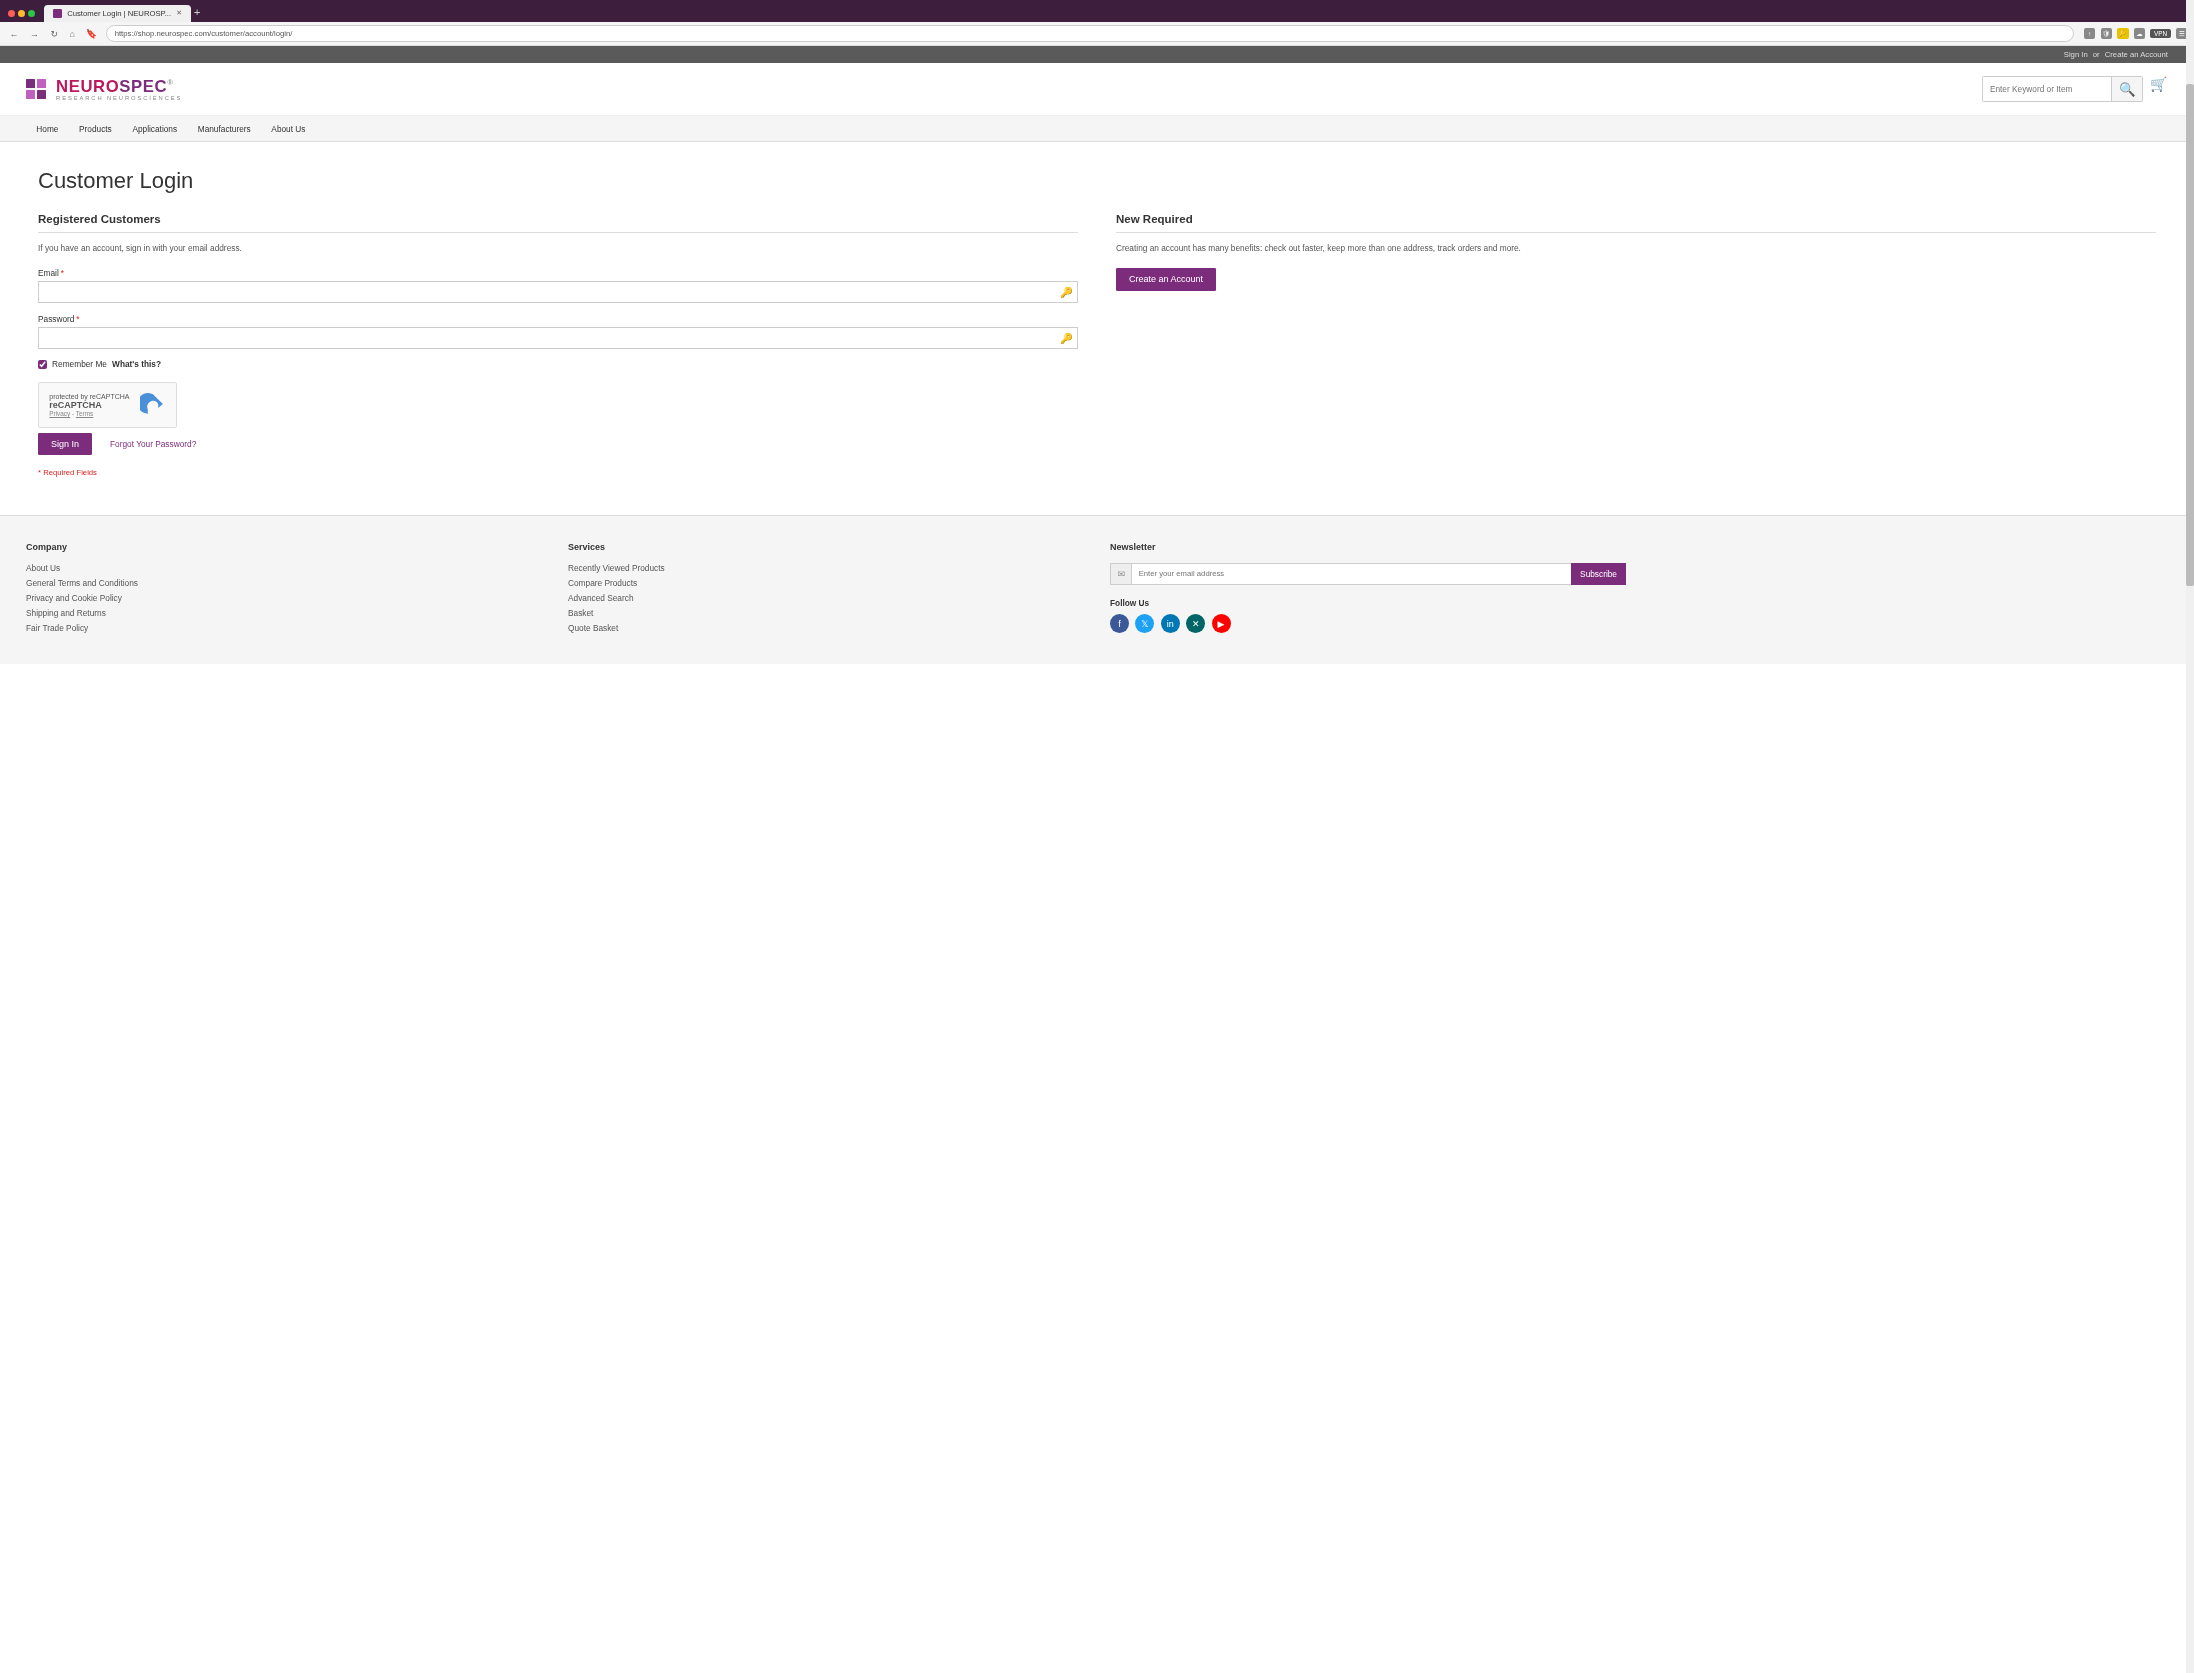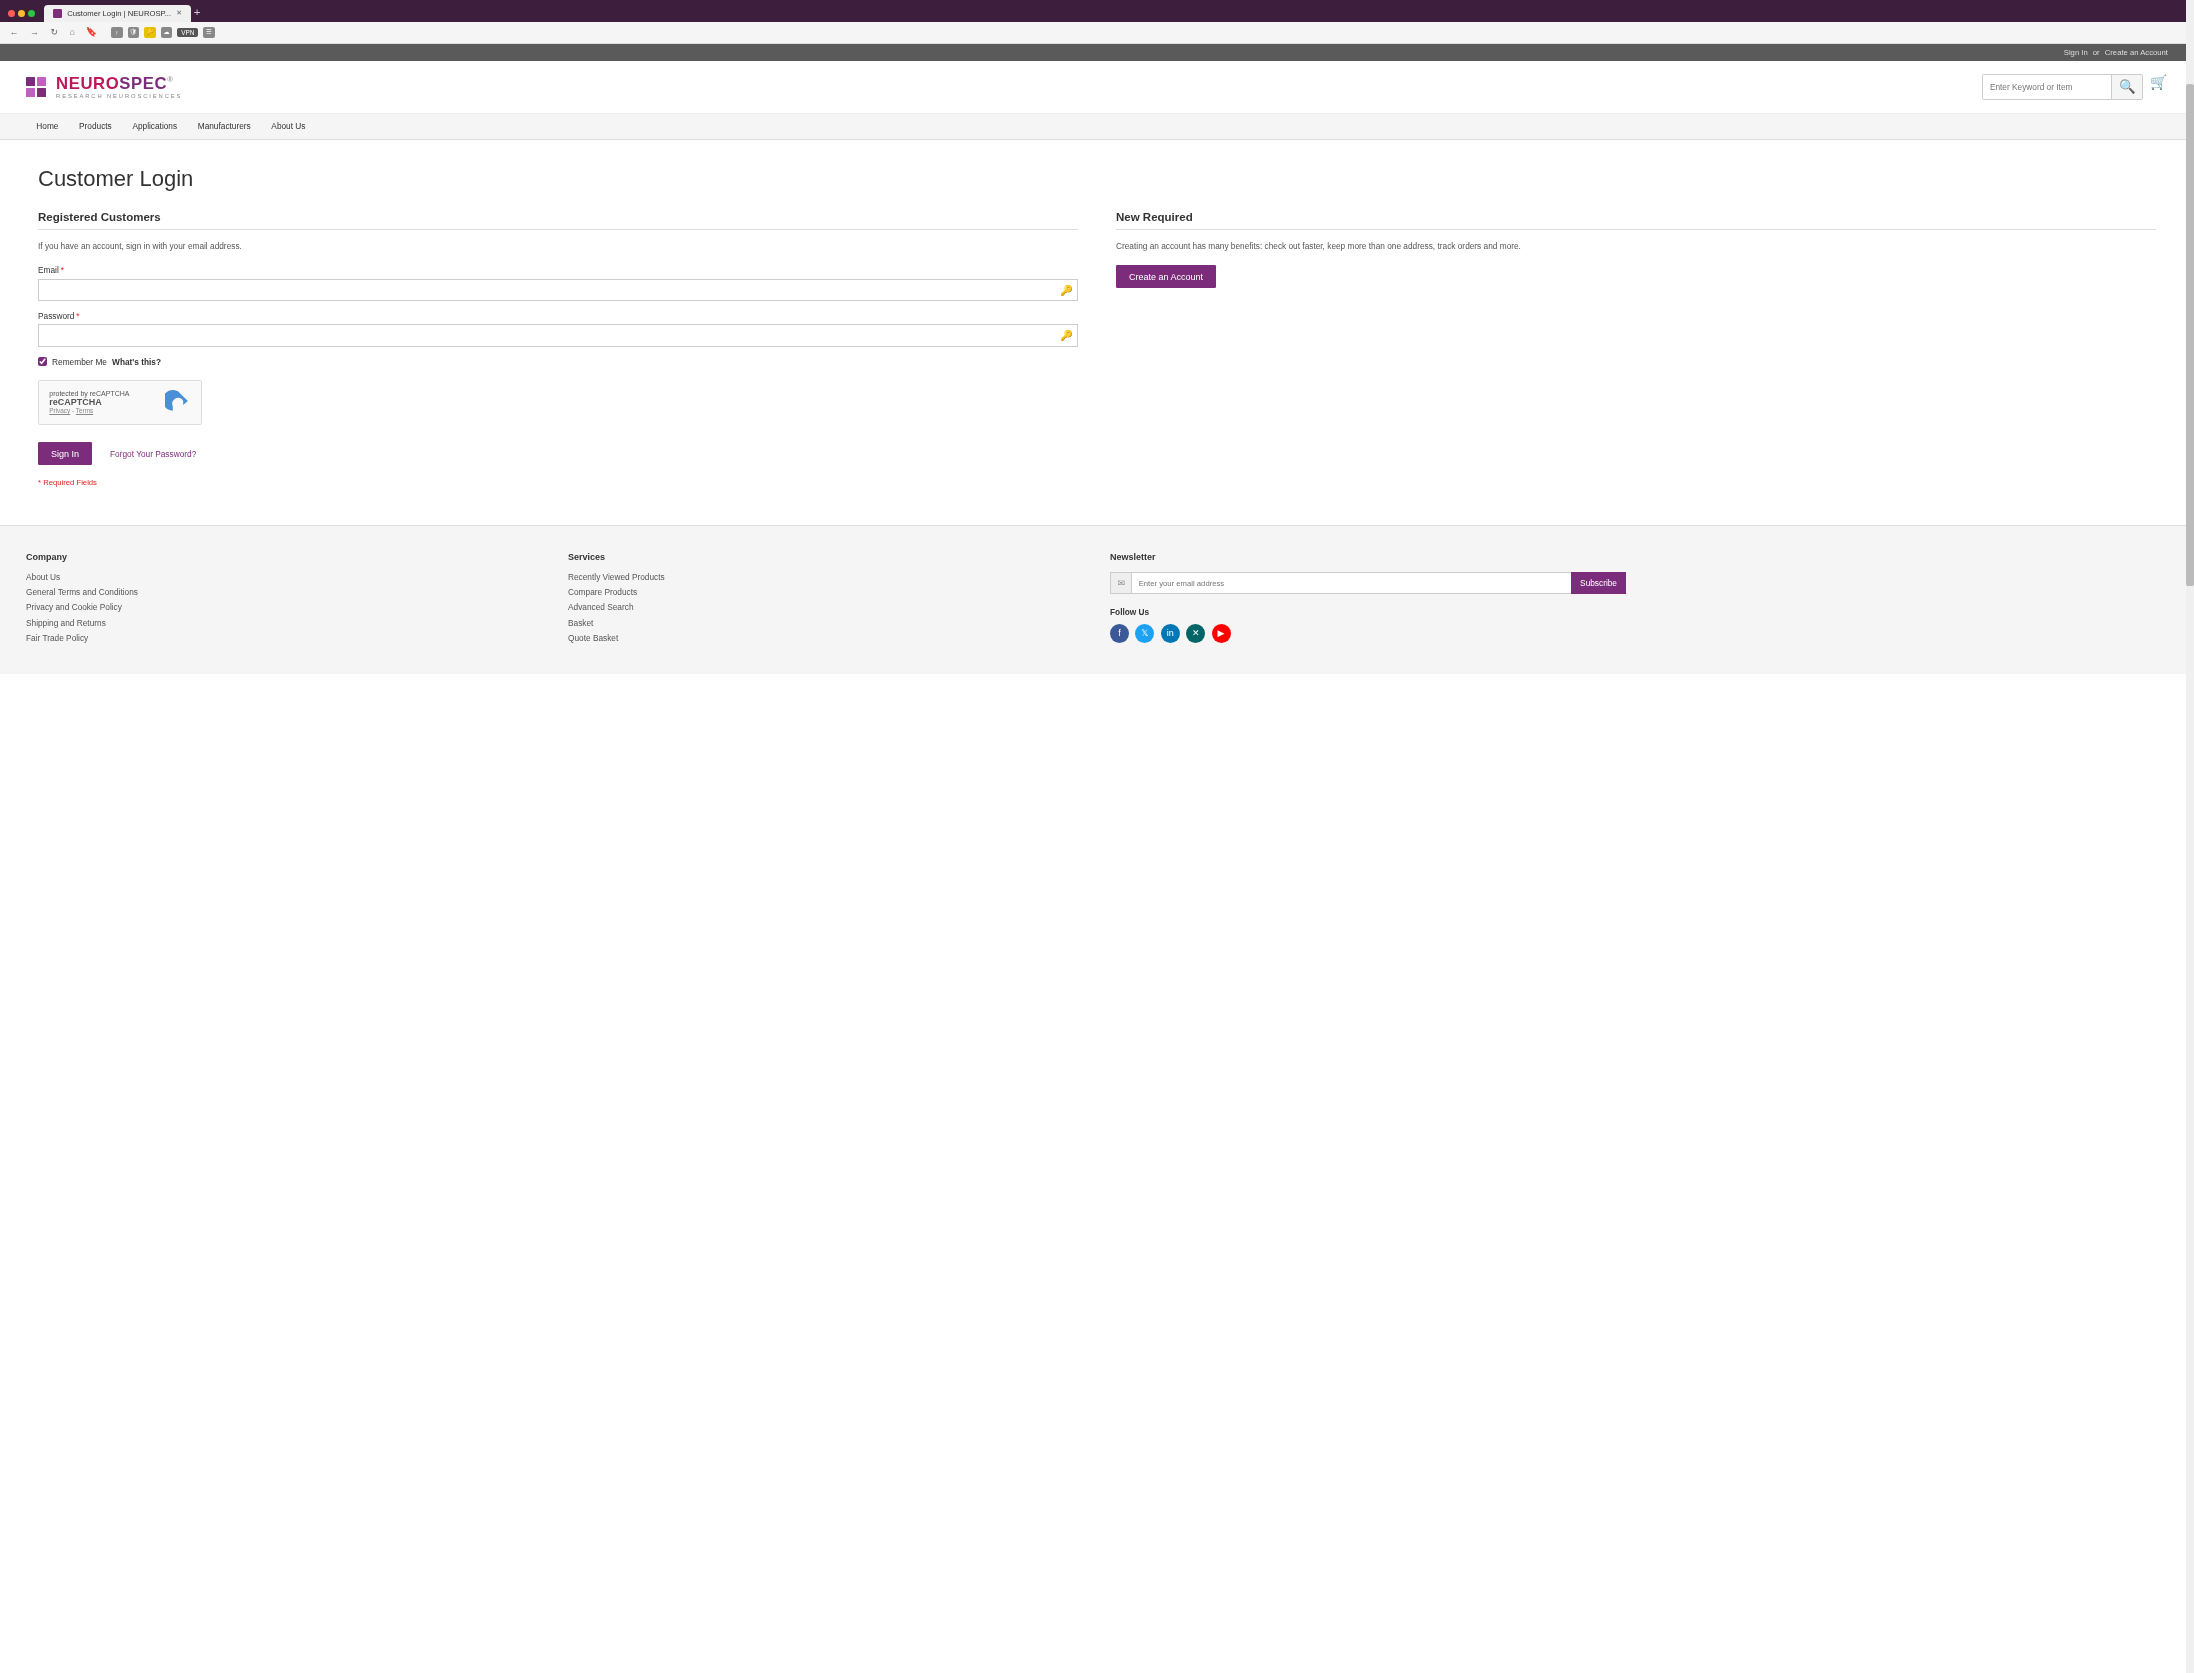--- a/index.html
+++ b/index.html
@@ -62,21 +62,21 @@
     .form-label { font-size: 8.3px; color: #333; margin-bottom: 3.2px; display: block; }
     .form-label .required { color: #e02020; margin-left: 1.9px; }
     .form-input { width: 100%; border: 0.6px solid #ccc; padding: 5.1px 6.4px; font-size: 8.3px; outline: none; position: relative; }
     .input-wrapper { position: relative; }
     .input-icon { position: absolute; right: 5.1px; top: 50%; transform: translateY(-50%); font-size: 10.3px; }
 
     .remember-row { display: flex; align-items: center; gap: 5.1px; margin-bottom: 13px; font-size: 8.3px; }
     .remember-row input[type="checkbox"] { accent-color: #7b2d7b; width: 9px; height: 9px; }
     .remember-row .whats-this { font-weight: bold; color: #333; text-decoration: none; }
 
-    .recaptcha-box { border: 0.6px solid #ddd; border-radius: 1.9px; padding: 7.7px 10.3px; display: flex; align-items: center; justify-content: space-between; background: #f9f9f9; margin-bottom: 17px; width: 164px; }
+    .recaptcha-box { border: 0.6px solid #ddd; border-radius: 1.9px; padding: 7.7px 10.3px; display: flex; align-items: center; justify-content: space-between; background: #f9f9f9; margin-bottom: 5px; width: 139px; }
     .recaptcha-left { display: flex; flex-direction: column; }
     .recaptcha-protected { font-size: 7px; color: #555; }
     .recaptcha-brand { font-size: 9px; font-weight: bold; color: #555; }
     .recaptcha-links { font-size: 6.4px; color: #888; }
     .recaptcha-links a { color: #888; }
 
     .btn-signin { background: #7b2d7b; color: #fff; border: none; padding: 6.4px 13px; font-size: 9px; cursor: pointer; border-radius: 1.3px; }
     .forgot-link { color: #7b2d7b; font-size: 8.3px; text-decoration: none; margin-left: 10.3px; }
 
     .required-note { font-size: 7.7px; color: #e02020; margin-top: 13px; }
@@ -130,20 +130,23 @@
     <span class="browser-tab-new">+</span>
   </div>
 </div>
 
 <div class="browser-toolbar">
   <button class="browser-nav-btn">←</button>
   <button class="browser-nav-btn">→</button>
   <button class="browser-nav-btn">↻</button>
   <button class="browser-nav-btn">⌂</button>
   <button class="browser-nav-btn">🔖</button>
+  <div class="browser-address-bar">
+    <span>https://shop.neurospec.com/customer/account/login/</span>
+  </div>
   <div class="browser-toolbar-right">
     <div class="browser-toolbar-icon">↑</div>
     <div class="browser-toolbar-icon">🛡</div>
     <div class="browser-toolbar-icon yellow">🔑</div>
     <div class="browser-toolbar-icon">☁</div>
     <span class="vpn-badge">VPN</span>
     <div class="browser-toolbar-icon">☰</div>
   </div>
 </div>
 

